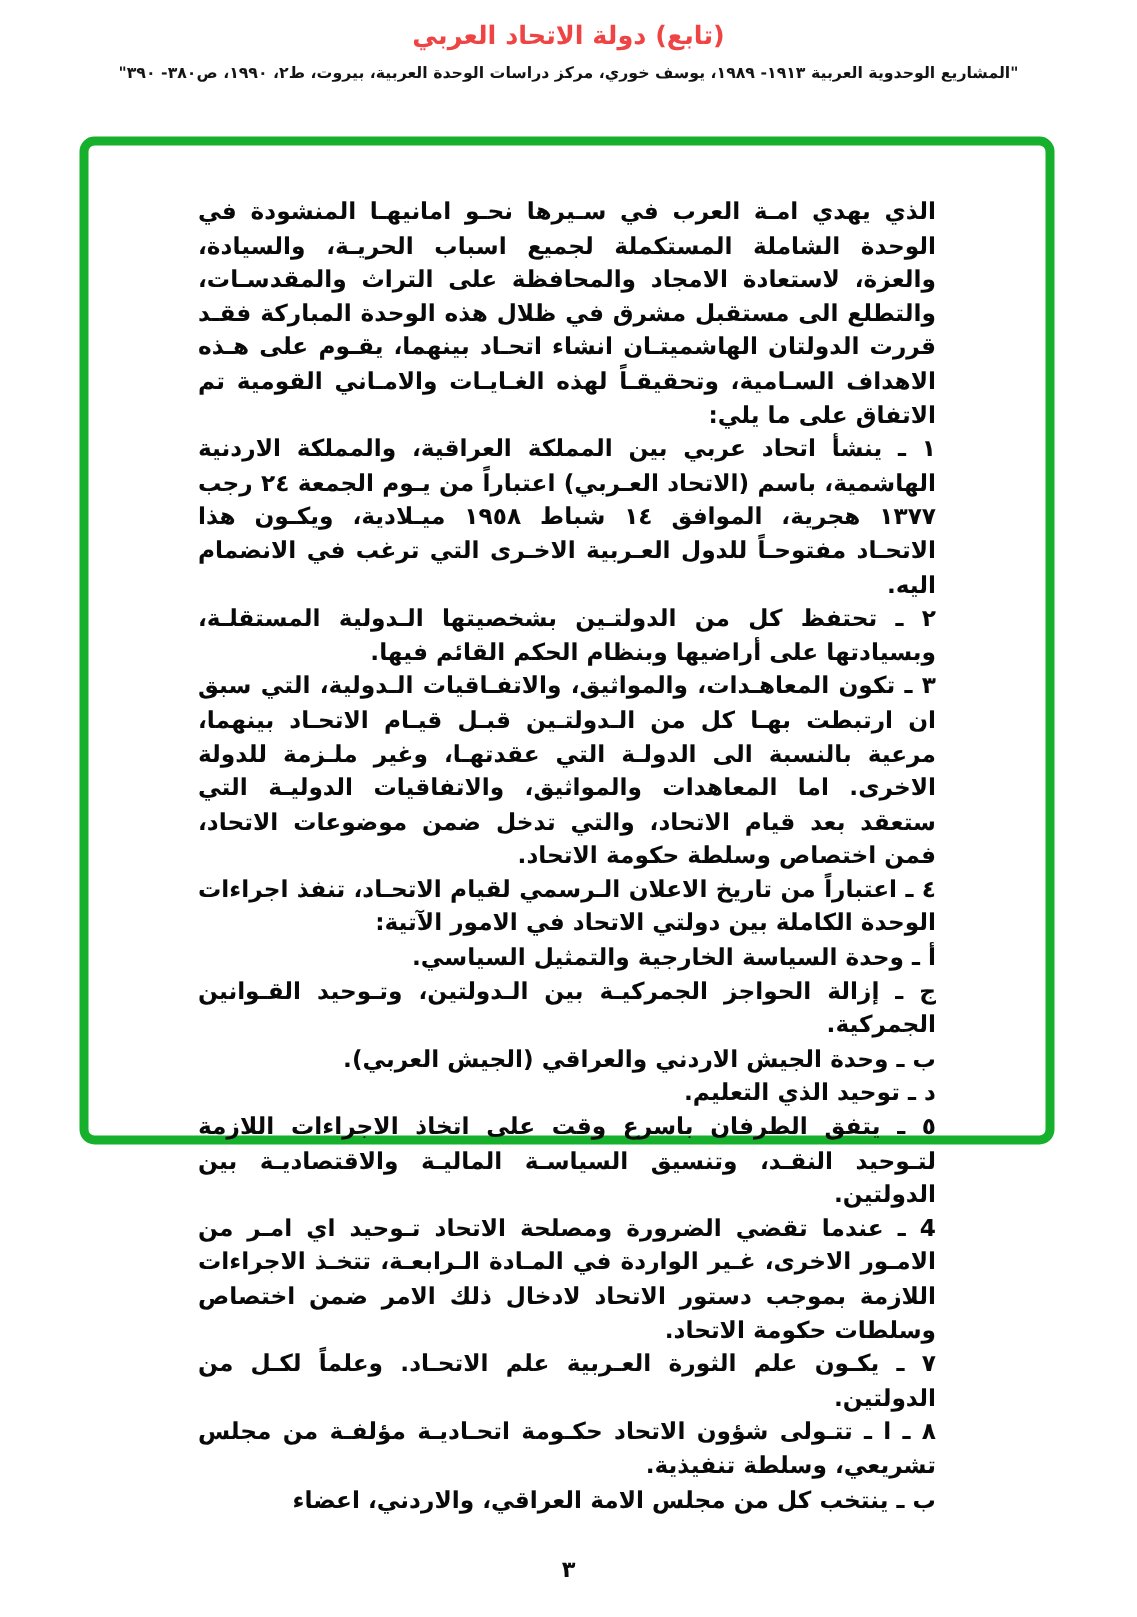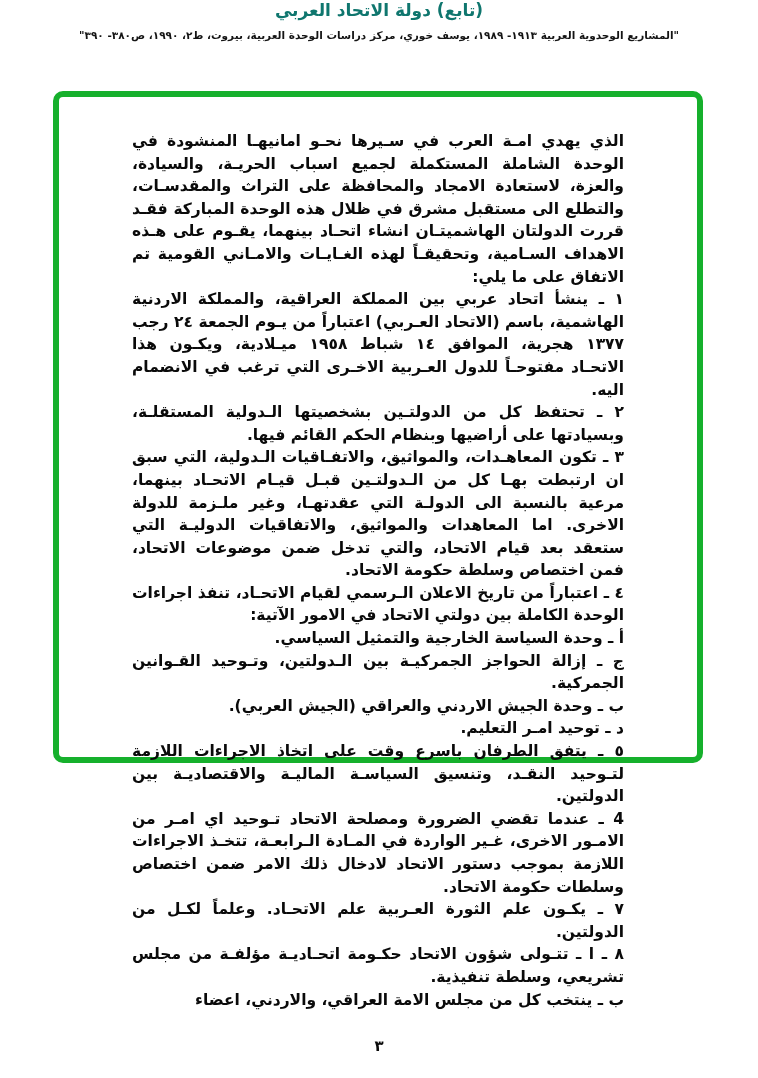--- a/index.html
+++ b/index.html
@@ -16,23 +16,24 @@
     overflow: hidden;
   }
   .header {
     position: absolute;
     top: 0;
     left: 0;
     width: 758px;
     text-align: center;
   }
   .page-title {
+    margin-top: 14px;
     font-size: 17px;
     font-weight: bold;
-    color: #0f766e;
+    color: #ef4444;
     direction: rtl;
   }
   .source-citation {
     margin-top: 9px;
     font-size: 10.5px;
     font-weight: bold;
     color: #141414;
     direction: rtl;
     letter-spacing: 0;
   }
@@ -89,21 +90,21 @@
   <div class="green-box">
     <div class="text-col" dir="rtl">
       <p dir="rtl">الذي يهدي امـة العرب في سـيرها نحـو امانيهـا المنشودة في الوحدة الشاملة المستكملة لجميع اسباب الحريـة، والسيادة، والعزة، لاستعادة الامجاد والمحافظة على التراث والمقدسـات، والتطلع الى مستقبل مشرق في ظلال هذه الوحدة المباركة فقـد قررت الدولتان الهاشميتـان انشاء اتحـاد بينهما، يقـوم على هـذه الاهداف السـامية، وتحقيقـاً لهذه الغـايـات والامـاني القومية تم الاتفاق على ما يلي:</p>
       <p dir="rtl">١ ـ ينشأ اتحاد عربي بين المملكة العراقية، والمملكة الاردنية الهاشمية، باسم (الاتحاد العـربي) اعتباراً من يـوم الجمعة ٢٤ رجب ١٣٧٧ هجرية، الموافق ١٤ شباط ١٩٥٨ ميـلادية، ويكـون هذا الاتحـاد مفتوحـاً للدول العـربية الاخـرى التي ترغب في الانضمام اليه.</p>
       <p dir="rtl">٢ ـ تحتفظ كل من الدولتـين بشخصيتها الـدولية المستقلـة، وبسيادتها على أراضيها وبنظام الحكم القائم فيها.</p>
       <p dir="rtl">٣ ـ تكون المعاهـدات، والمواثيق، والاتفـاقيات الـدولية، التي سبق ان ارتبطت بهـا كل من الـدولتـين قبـل قيـام الاتحـاد بينهما، مرعية بالنسبة الى الدولـة التي عقدتهـا، وغير ملـزمة للدولة الاخرى. اما المعاهدات والمواثيق، والاتفاقيات الدوليـة التي ستعقد بعد قيام الاتحاد، والتي تدخل ضمن موضوعات الاتحاد، فمن اختصاص وسلطة حكومة الاتحاد.</p>
       <p dir="rtl">٤ ـ اعتباراً من تاريخ الاعلان الـرسمي لقيام الاتحـاد، تنفذ اجراءات الوحدة الكاملة بين دولتي الاتحاد في الامور الآتية:</p>
       <p dir="rtl">أ ـ وحدة السياسة الخارجية والتمثيل السياسي.</p>
       <p dir="rtl">ج ـ إزالة الحواجز الجمركيـة بين الـدولتين، وتـوحيد القـوانين الجمركية.</p>
       <p dir="rtl">ب ـ وحدة الجيش الاردني والعراقي (الجيش العربي).</p>
-      <p dir="rtl">د ـ توحيد امـر التعليم.</p>
+      <p dir="rtl">د ـ توحيد الذي التعليم.</p>
       <p dir="rtl">٥ ـ يتفق الطرفان باسرع وقت على اتخاذ الاجراءات اللازمة لتـوحيد النقـد، وتنسيق السياسـة الماليـة والاقتصاديـة بين الدولتين.</p>
       <p dir="rtl">4 ـ عندما تقضي الضرورة ومصلحة الاتحاد تـوحيد اي امـر من الامـور الاخرى، غـير الواردة في المـادة الـرابعـة، تتخـذ الاجراءات اللازمة بموجب دستور الاتحاد لادخال ذلك الامر ضمن اختصاص وسلطات حكومة الاتحاد.</p>
       <p dir="rtl">٧ ـ يكـون علم الثورة العـربية علم الاتحـاد. وعلماً لكـل من الدولتين.</p>
       <p dir="rtl">٨ ـ ا ـ تتـولى شؤون الاتحاد حكـومة اتحـاديـة مؤلفـة من مجلس تشريعي، وسلطة تنفيذية.</p>
       <p dir="rtl">ب ـ ينتخب كل من مجلس الامة العراقي، والاردني، اعضاء</p>
     </div>
   </div>
 
   <div class="page-number">٣</div>
 

